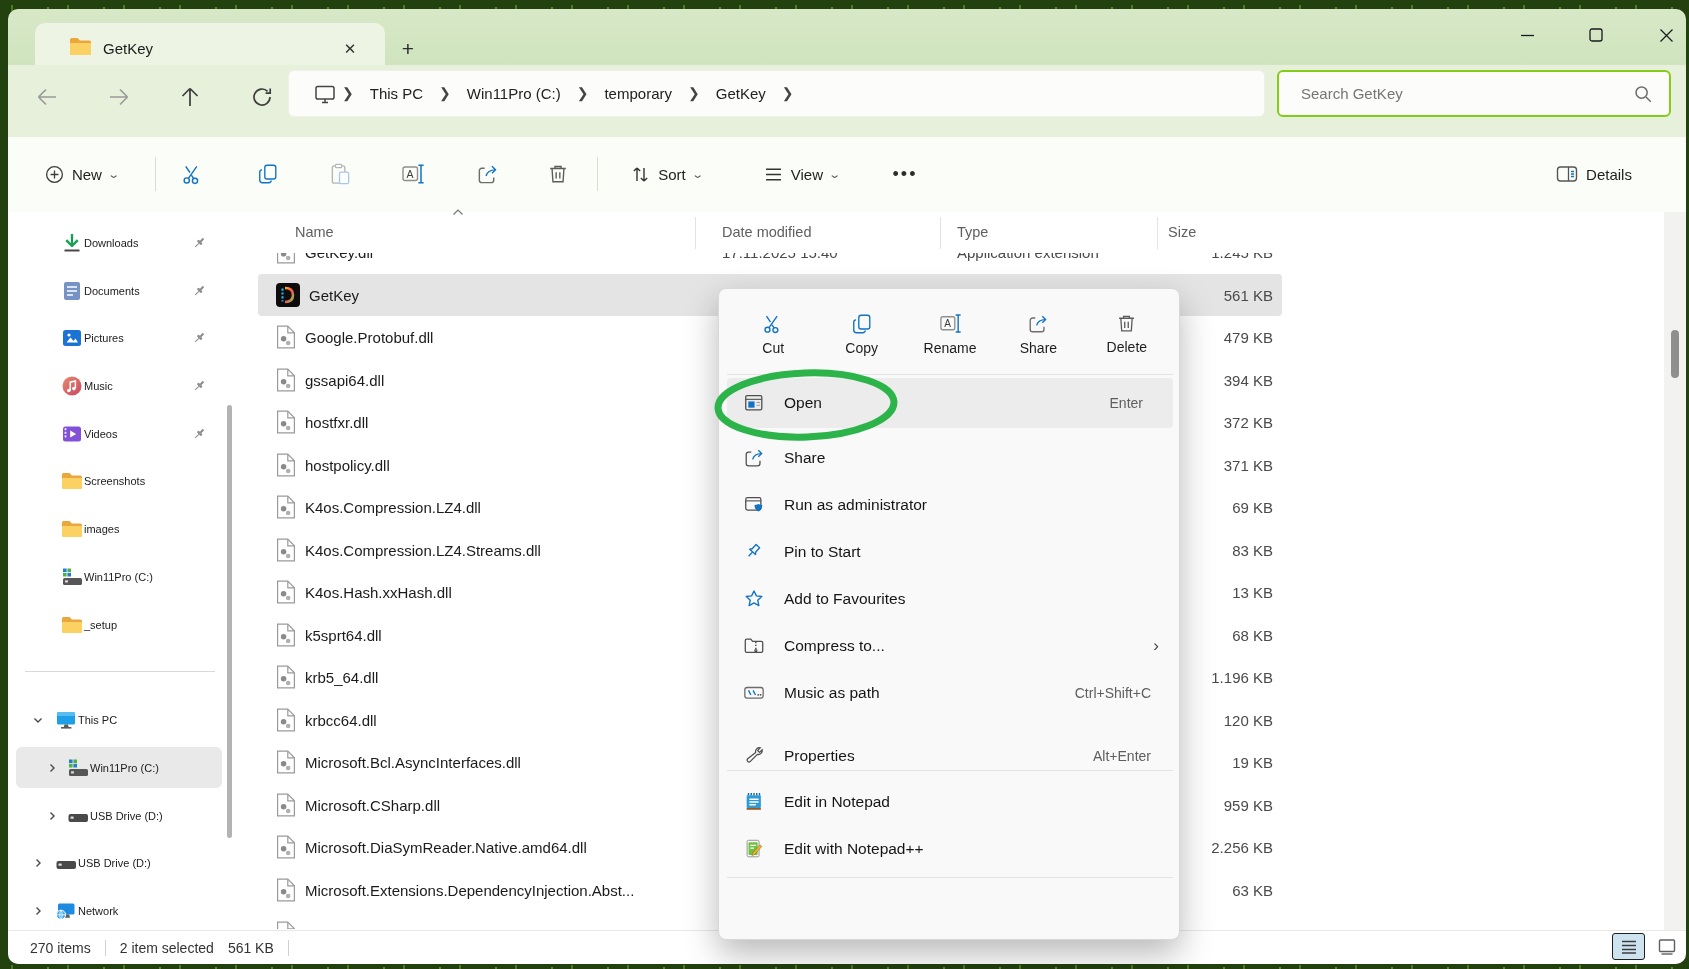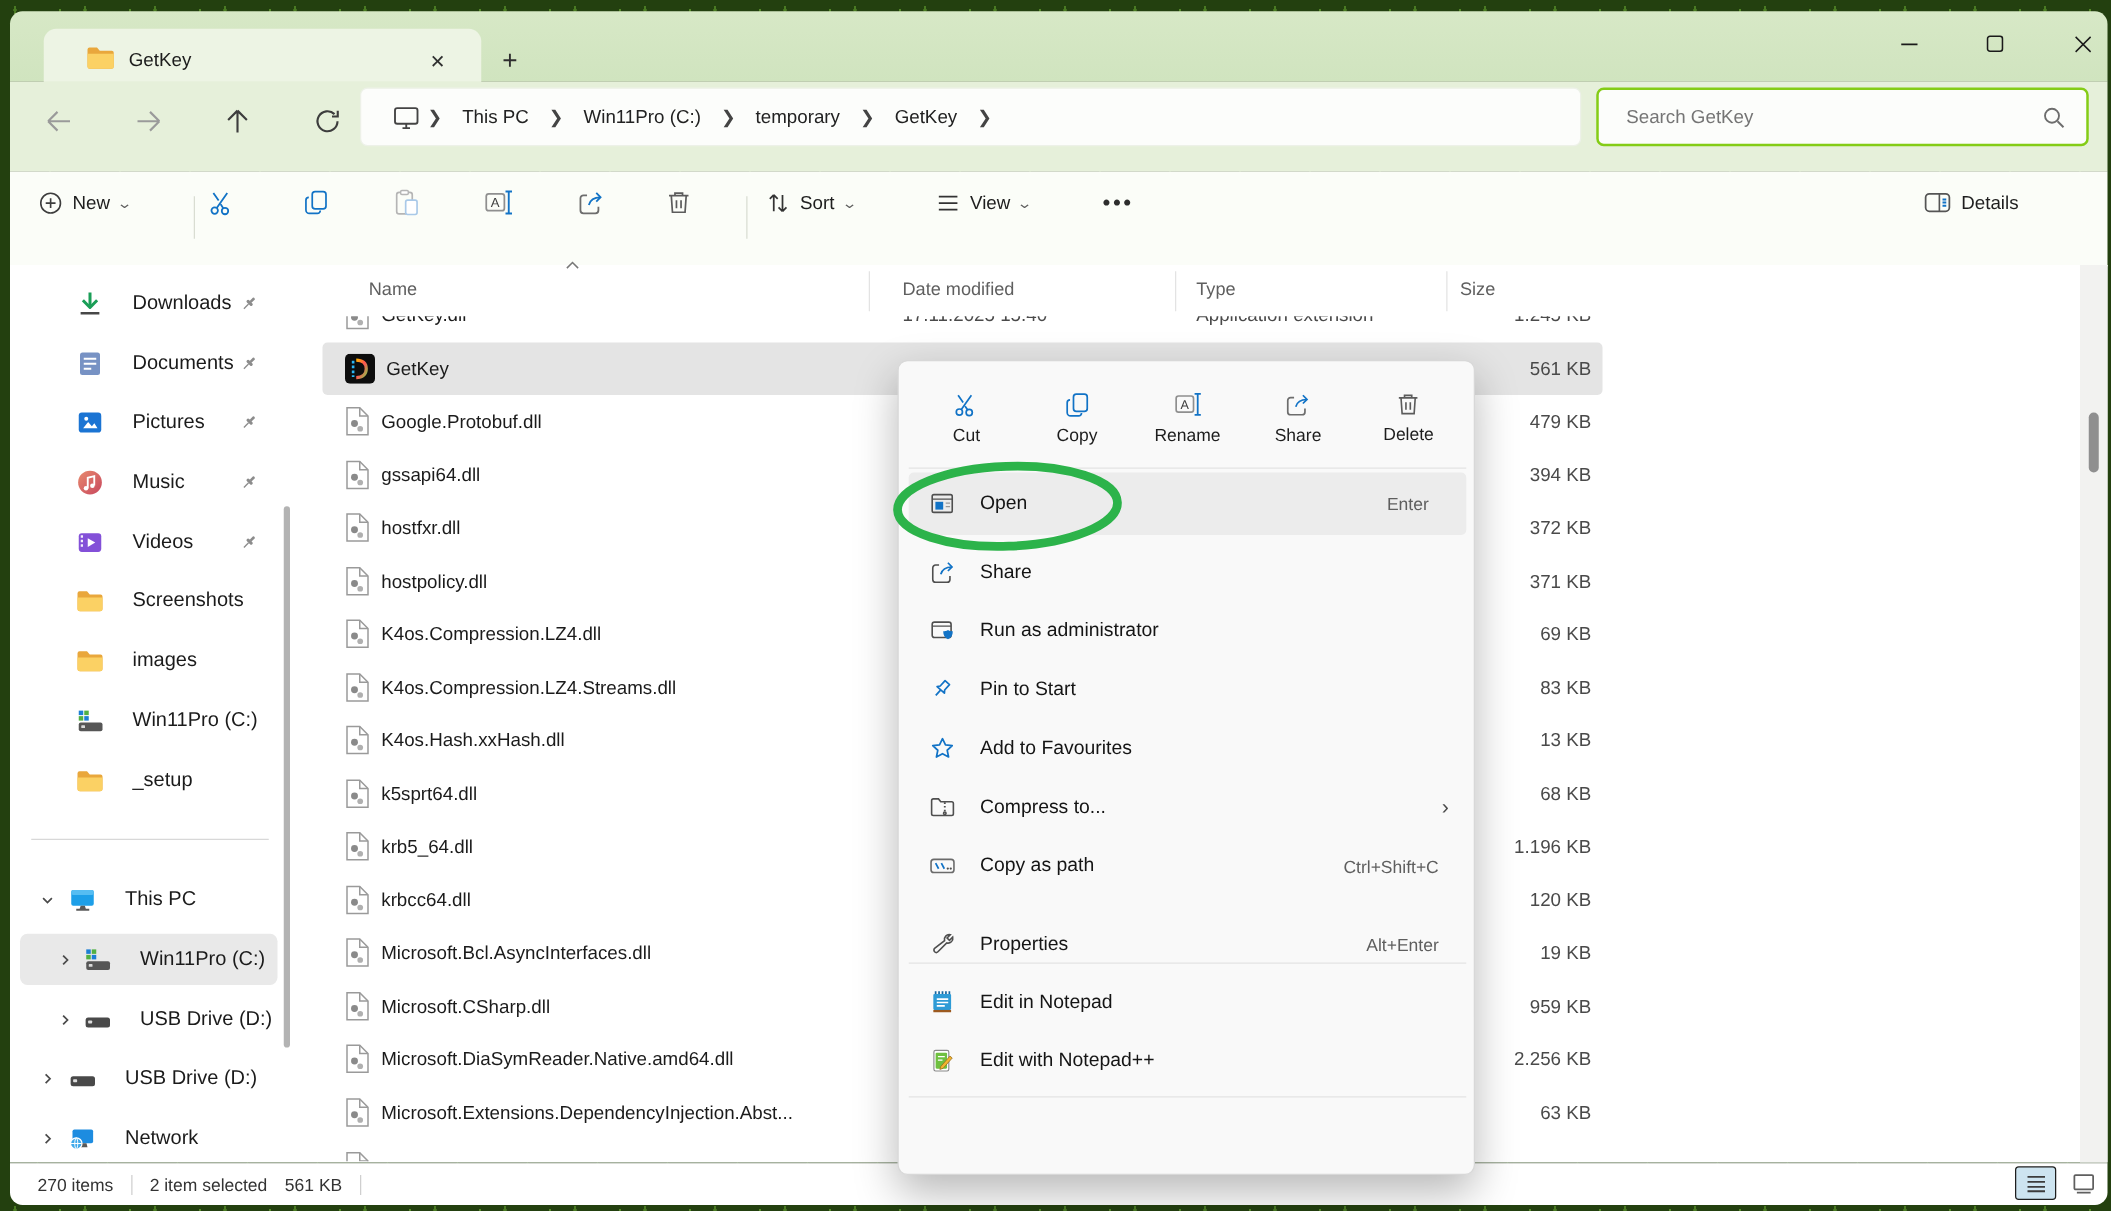--- a/index.html
+++ b/index.html
@@ -24,29 +24,29 @@
   .newtab{left:384px;top:26px;width:32px;height:28px;display:flex;align-items:center;justify-content:center;color:#2e2e2e;font-size:21px;border-radius:4px}
   .wctl{top:11px;width:46px;height:30px;display:flex;align-items:center;justify-content:center;color:#1a1a1a}
   .navbar{left:8px;top:65px;width:1678px;height:72px;background:#e6f0da}
   .navbtn{top:77px;width:40px;height:40px;display:flex;align-items:center;justify-content:center;border-radius:5px}
   .addrbar{left:288px;top:70px;width:977px;height:47px;background:#fcfdfb;border:1px solid #edf1e8;border-radius:6px;display:flex;align-items:center;padding-left:24px;box-sizing:border-box;font-size:15px;color:#222}
   .crumb{padding:0 11px;white-space:nowrap}
   .crumb-chev{color:#444;font-size:14px;padding:0 5px;transform:translateY(-1px)}
   .searchbar{left:1277px;top:70px;width:394px;height:47px;background:#fcfdfb;border:2px solid #84cc16;border-radius:6px;display:flex;align-items:center;box-sizing:border-box}
   .searchbar input{border:none;outline:none;background:transparent;font-family:"Liberation Sans",sans-serif;font-size:15px;color:#5a5a5a;margin-left:20px;width:300px}
   .toolbar{left:8px;top:137px;width:1678px;height:75px;background:#fbfdf8;border-bottom:1px solid #e7eadf;border-radius:0}
-  .tbtn{top:136px;height:52px;display:flex;align-items:center;border-radius:6px}
+  .tbtn{top:148px;height:52px;display:flex;align-items:center;justify-content:center;border-radius:6px}
   .tb-sep{top:157px;width:1px;height:34px;background:#d9ddd2}
   .tb-label{font-size:15px;color:#1e1e1e;margin:0 7px}
   .chev-s{font-size:11px;color:#5c5c5c;transform:scaleX(1.4)}
   
   .content{left:8px;top:212px;width:1678px;height:718px;background:#ffffff}
   .side-item{position:absolute;left:16px;width:206px;height:41px;display:flex;align-items:center;border-radius:6px}
   .si-icon{margin-left:44px;width:24px;height:24px;flex:0 0 24px}
-  .si-label{margin-left:22px;font-size:16px;color:#1b1b1b;white-space:nowrap}
+  .si-label{margin-left:0;font-size:11px;color:#1b1b1b;white-space:nowrap}
   .si-pin{position:absolute;right:14px;width:18px;height:18px}
   .tree-chev{width:16px;height:16px;flex:0 0 16px}
   .side-sel{background:#e9e9e9}
   .side-divider{left:25px;top:671px;width:190px;height:1px;background:#d8d8d8}
   .side-scroll{left:227px;top:405px;width:5px;height:433px;background:#b3b3b3;border-radius:3px}
   
   .lheader{left:246px;top:212px;width:1060px;height:41px;background:#ffffff;z-index:5;font-size:14.5px;color:#5f5f5f}
   .lheader .col{position:absolute;top:12px}
   .hline{position:absolute;top:5px;width:1px;height:32px;background:#e3e3e3}
   .sortcaret{position:absolute;left:206px;top:-4px}
@@ -833,21 +833,21 @@
   </div>
   <div class="mitem" style="top:380px">
     <span class="micon">
         <svg width="22" height="22" viewBox="0 0 24 24" fill="none">
           <rect x="2" y="6" width="20" height="11.5" rx="2.5" stroke="#6b6b6b" stroke-width="1.4"></rect>
           <path d="M6 9.2l2.6 5M11 9.2l2.6 5" stroke="#1273c6" stroke-width="1.5"></path>
           <circle cx="16.6" cy="14" r="1" fill="#4f4f4f"></circle>
           <circle cx="19.2" cy="14" r="1" fill="#4f4f4f"></circle>
         </svg>
       </span>
-    <span class="mlabel">Copy as path</span>
+    <span class="mlabel">Music as path</span>
     <span class="mshort">Ctrl+Shift+C</span>
   </div>
   <div class="mitem" style="top:443px">
     <span class="micon">
         <svg width="22" height="22" viewBox="0 0 24 24" fill="none" stroke="#4f4f4f" stroke-width="1.4">
           <path d="M13.8 8.3a4.2 4.2 0 0 1 5-5.2L16 5.9l2.1 2.1 2.8-2.8a4.2 4.2 0 0 1-5.2 5L8 17.9a2 2 0 1 1-2.9-2.9z"></path>
         </svg>
       </span>
     <span class="mlabel">Properties</span>
     <span class="mshort">Alt+Enter</span>

